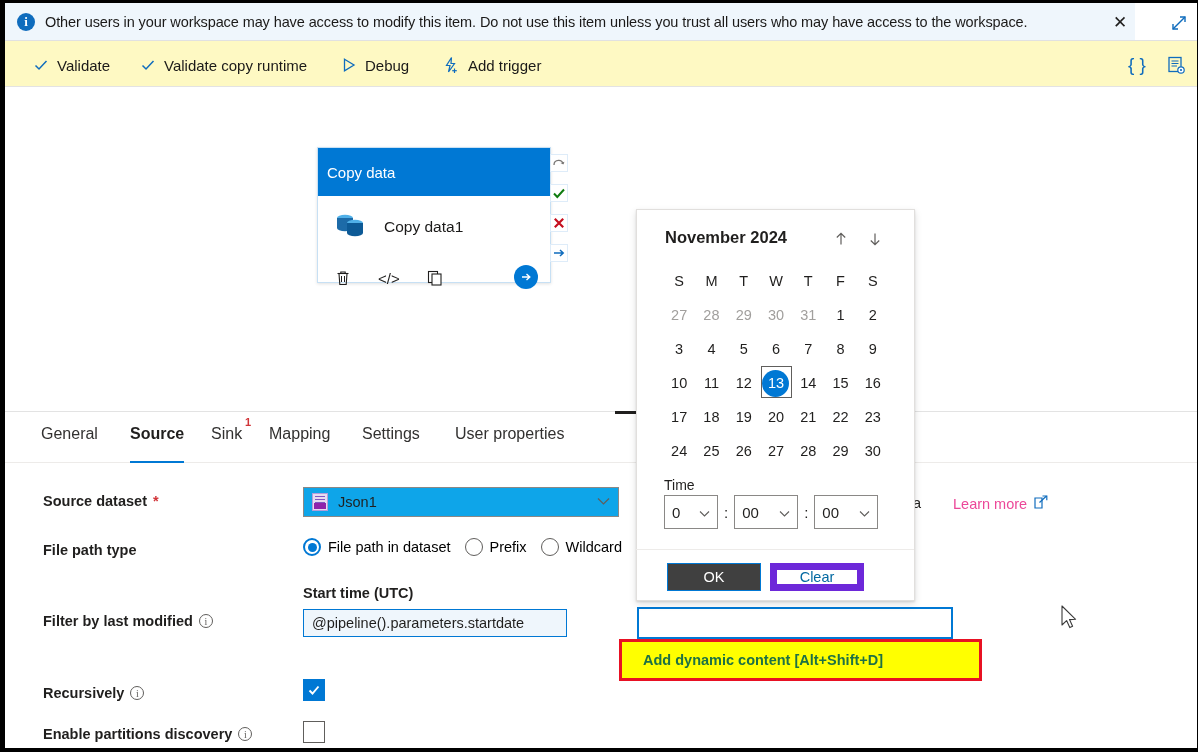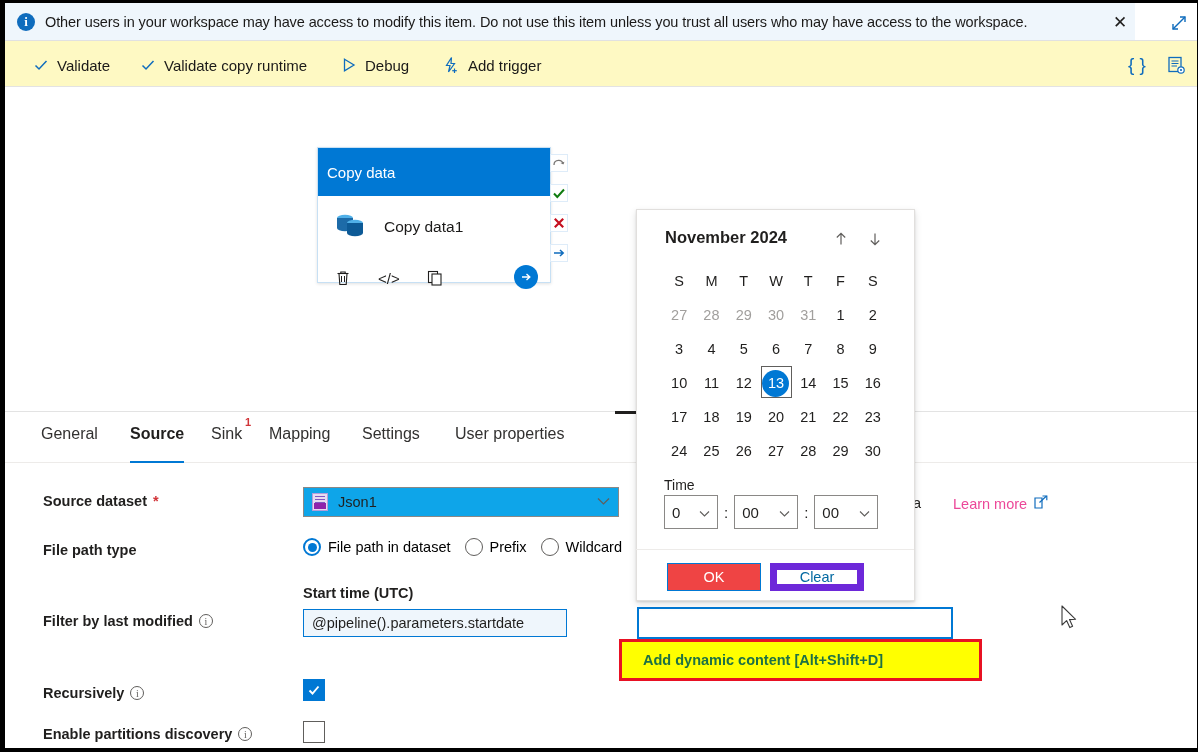--- a/index.html
+++ b/index.html
@@ -259,21 +259,21 @@
     padding: 0 7px; font-size: 15px; color: #201f1e; cursor: pointer;
   }
   .tcolon { font-size: 15px; color: #201f1e; padding: 0 1px; }
   .cal-sep { position: absolute; left: 631px; top: 546px; width: 278px; height: 1px; background: #edebe9; }
   .cal-btns { position: absolute; left: 662px; top: 560px; display: flex; gap: 9px; }
   .btn {
     height: 28px; min-width: 94px; padding: 0 14px;
     display: flex; align-items: center; justify-content: center;
     font-size: 14.5px; cursor: pointer;
   }
-  .btn-primary { background: #ef4444; color: #ffffff; border: 1px solid #0078d4; }
+  .btn-primary { background: #404040; color: #ffffff; border: 1px solid #0078d4; }
   .btn-default { background: #ffffff; color: #0369a1; border: 7px solid #6d28d9; }
 
   
   .tooltip {
     position: absolute; left: 614px; top: 636px;
     width: 363px; height: 42px;
     background: #ffff00; border: 3px solid #e81123;
     display: flex; align-items: center; padding-left: 21px;
     font-size: 14.5px; font-weight: bold; color: #1e7145;
     z-index: 60;

